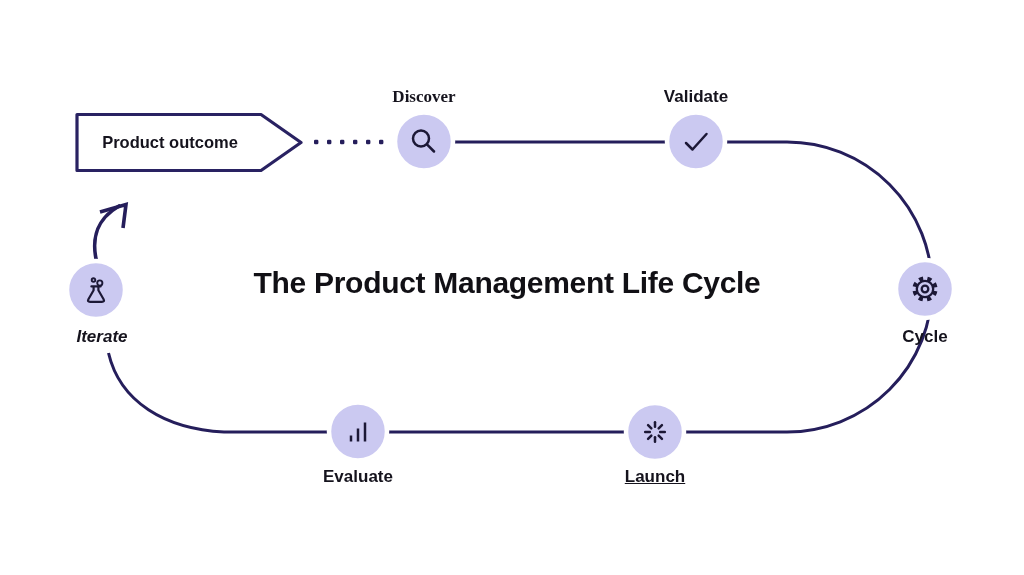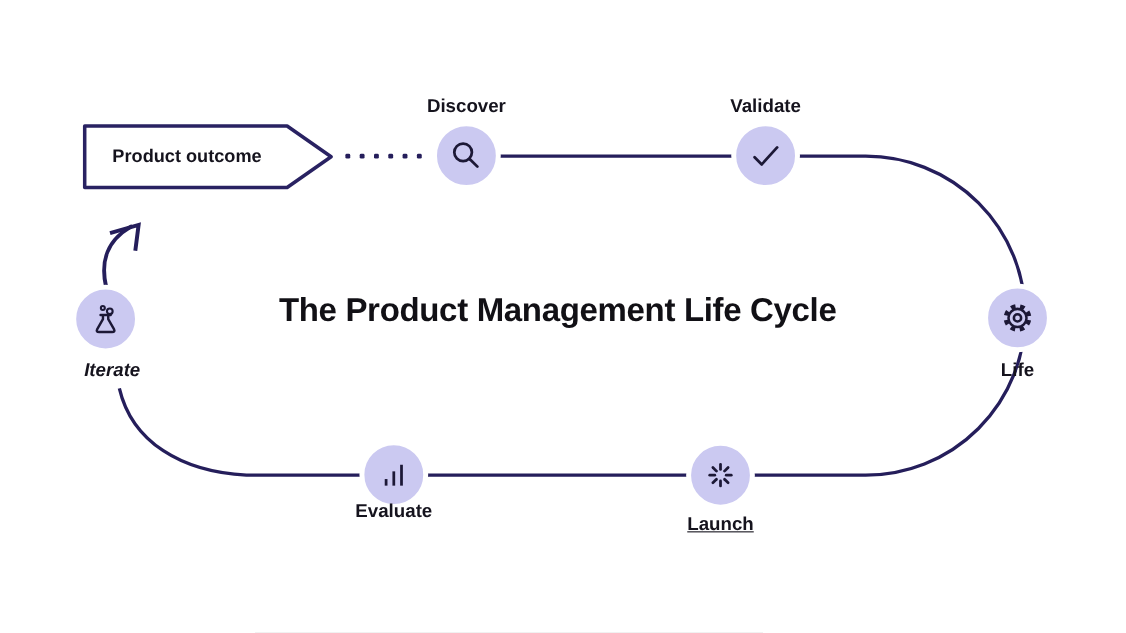--- a/index.html
+++ b/index.html
@@ -111,19 +111,19 @@
         <circle cx="3.8" cy="-8" r="2.6" fill="none" stroke="#1c1836" stroke-width="1.9"></circle>
         <path fill="none" stroke="#1c1836" stroke-width="2.2" stroke-linejoin="round" stroke-linecap="round" d="M -2.4 -4.6 V -0.8 L -7.6 8.2 Q -9 10.8 -5.9 10.8 L 5.9 10.8 Q 9 10.8 7.6 8.2 L 2.4 -0.8 V -4.6 M -4.6 -4.6 H 4.6"></path>
       </g>
     </g>
   </svg>
 
   <div class="title">The Product Management Life Cycle</div>
 
   <div class="pennant-label">Product outcome</div>
 
-  <div class="stage-label" style="left:424px;top:87px;">Discover</div>
+  <div class="stage-label" style="left:424px;top:87px;font-family:Liberation Serif, serif;">Discover</div>
   <div class="stage-label" style="left:696px;top:87px;">Validate</div>
-  <div class="stage-label" style="left:925px;top:327px;">Life</div>
+  <div class="stage-label" style="left:925px;top:327px;">Cycle</div>
   <div class="stage-label" style="left:655px;top:467px;text-decoration:underline;">Launch</div>
-  <div class="stage-label" style="left:358px;top:455px;">Evaluate</div>
+  <div class="stage-label" style="left:358px;top:467px;">Evaluate</div>
   <div class="stage-label" style="left:102px;top:327px;font-style:italic;">Iterate</div>
 </div>
 
 </body></html>

